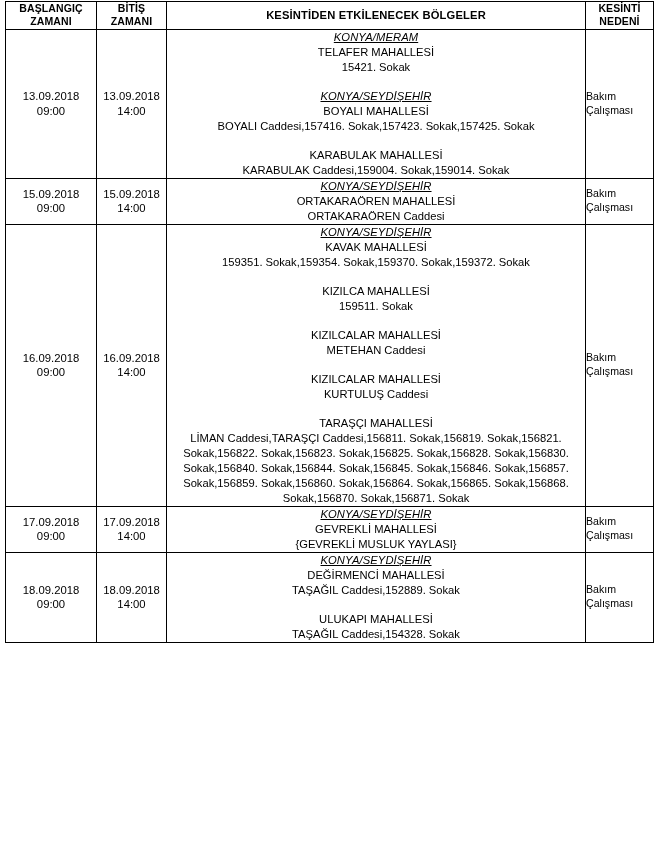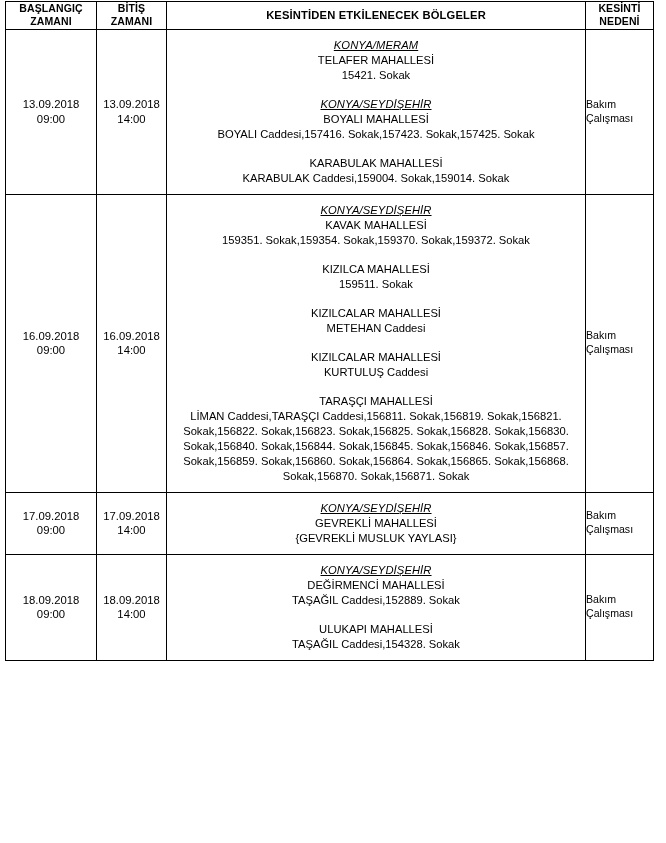--- a/index.html
+++ b/index.html
@@ -61,21 +61,21 @@
     line-height: 1.32;
     white-space: pre-line;
     padding: 0 1px;
   }
   td.areas {
     text-align: center;
     font-size: 11.2px;
     line-height: 1.34;
     padding: 6px 8px 7px 8px;
   }
-  .blk { margin: 8px; }
+  .blk { margin: 0; }
   .blk + .blk { margin-top: 14px; }
   .city {
     font-style: italic;
     text-decoration: underline;
     font-size: 11.2px;
     letter-spacing: 0.1px;
   }
   .mah { display: block; text-align: center; }
   .streets { display: block; }
 </style>
@@ -120,20 +120,35 @@
             </div>
             <div class="blk">
               <div class="mah">KARABULAK MAHALLESİ</div>
               <div class="streets">KARABULAK Caddesi,159004. Sokak,159014. Sokak</div>
             </div>
           </td>
           <td class="reason">Bakım
 Çalışması</td>
         </tr>
         <tr>
+          <td class="time">15.09.2018
+09:00</td>
+          <td class="time">15.09.2018
+14:00</td>
+          <td class="areas">
+            <div class="blk">
+              <div class="city">KONYA/SEYDİŞEHİR</div>
+              <div class="mah">ORTAKARAÖREN MAHALLESİ</div>
+              <div class="streets">ORTAKARAÖREN Caddesi</div>
+            </div>
+          </td>
+          <td class="reason">Bakım
+Çalışması</td>
+        </tr>
+        <tr>
           <td class="time">16.09.2018
 09:00</td>
           <td class="time">16.09.2018
 14:00</td>
           <td class="areas">
             <div class="blk">
               <div class="city">KONYA/SEYDİŞEHİR</div>
               <div class="mah">KAVAK MAHALLESİ</div>
               <div class="streets">159351. Sokak,159354. Sokak,159370. Sokak,159372. Sokak</div>
             </div>

